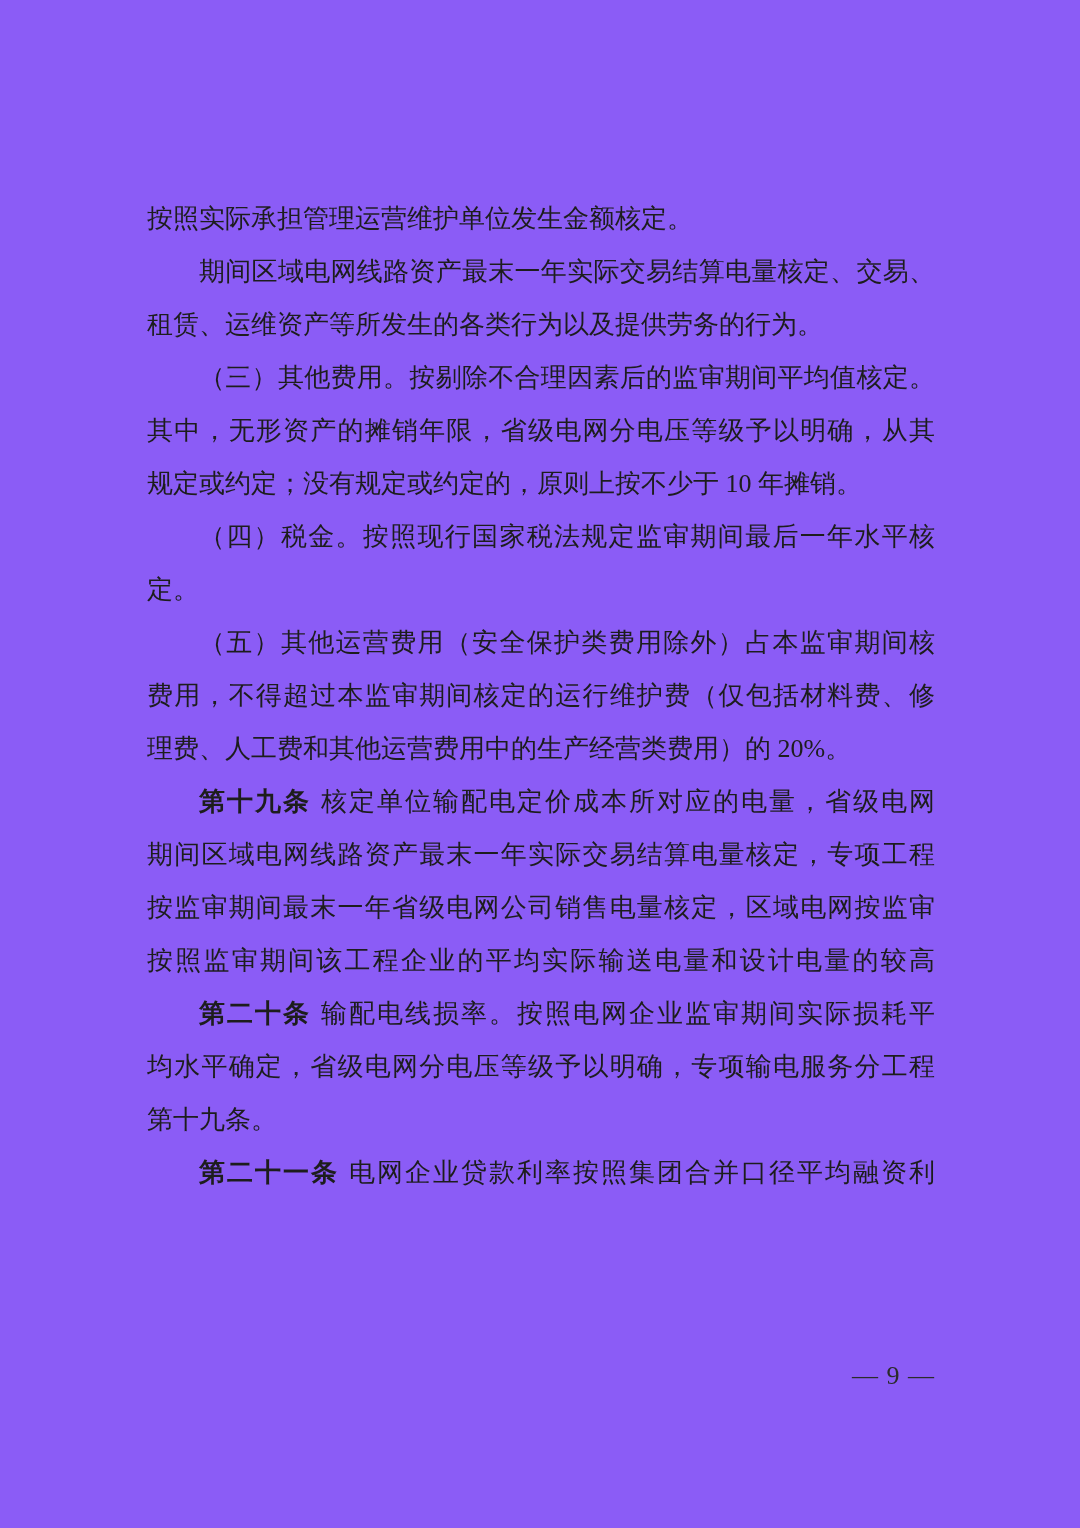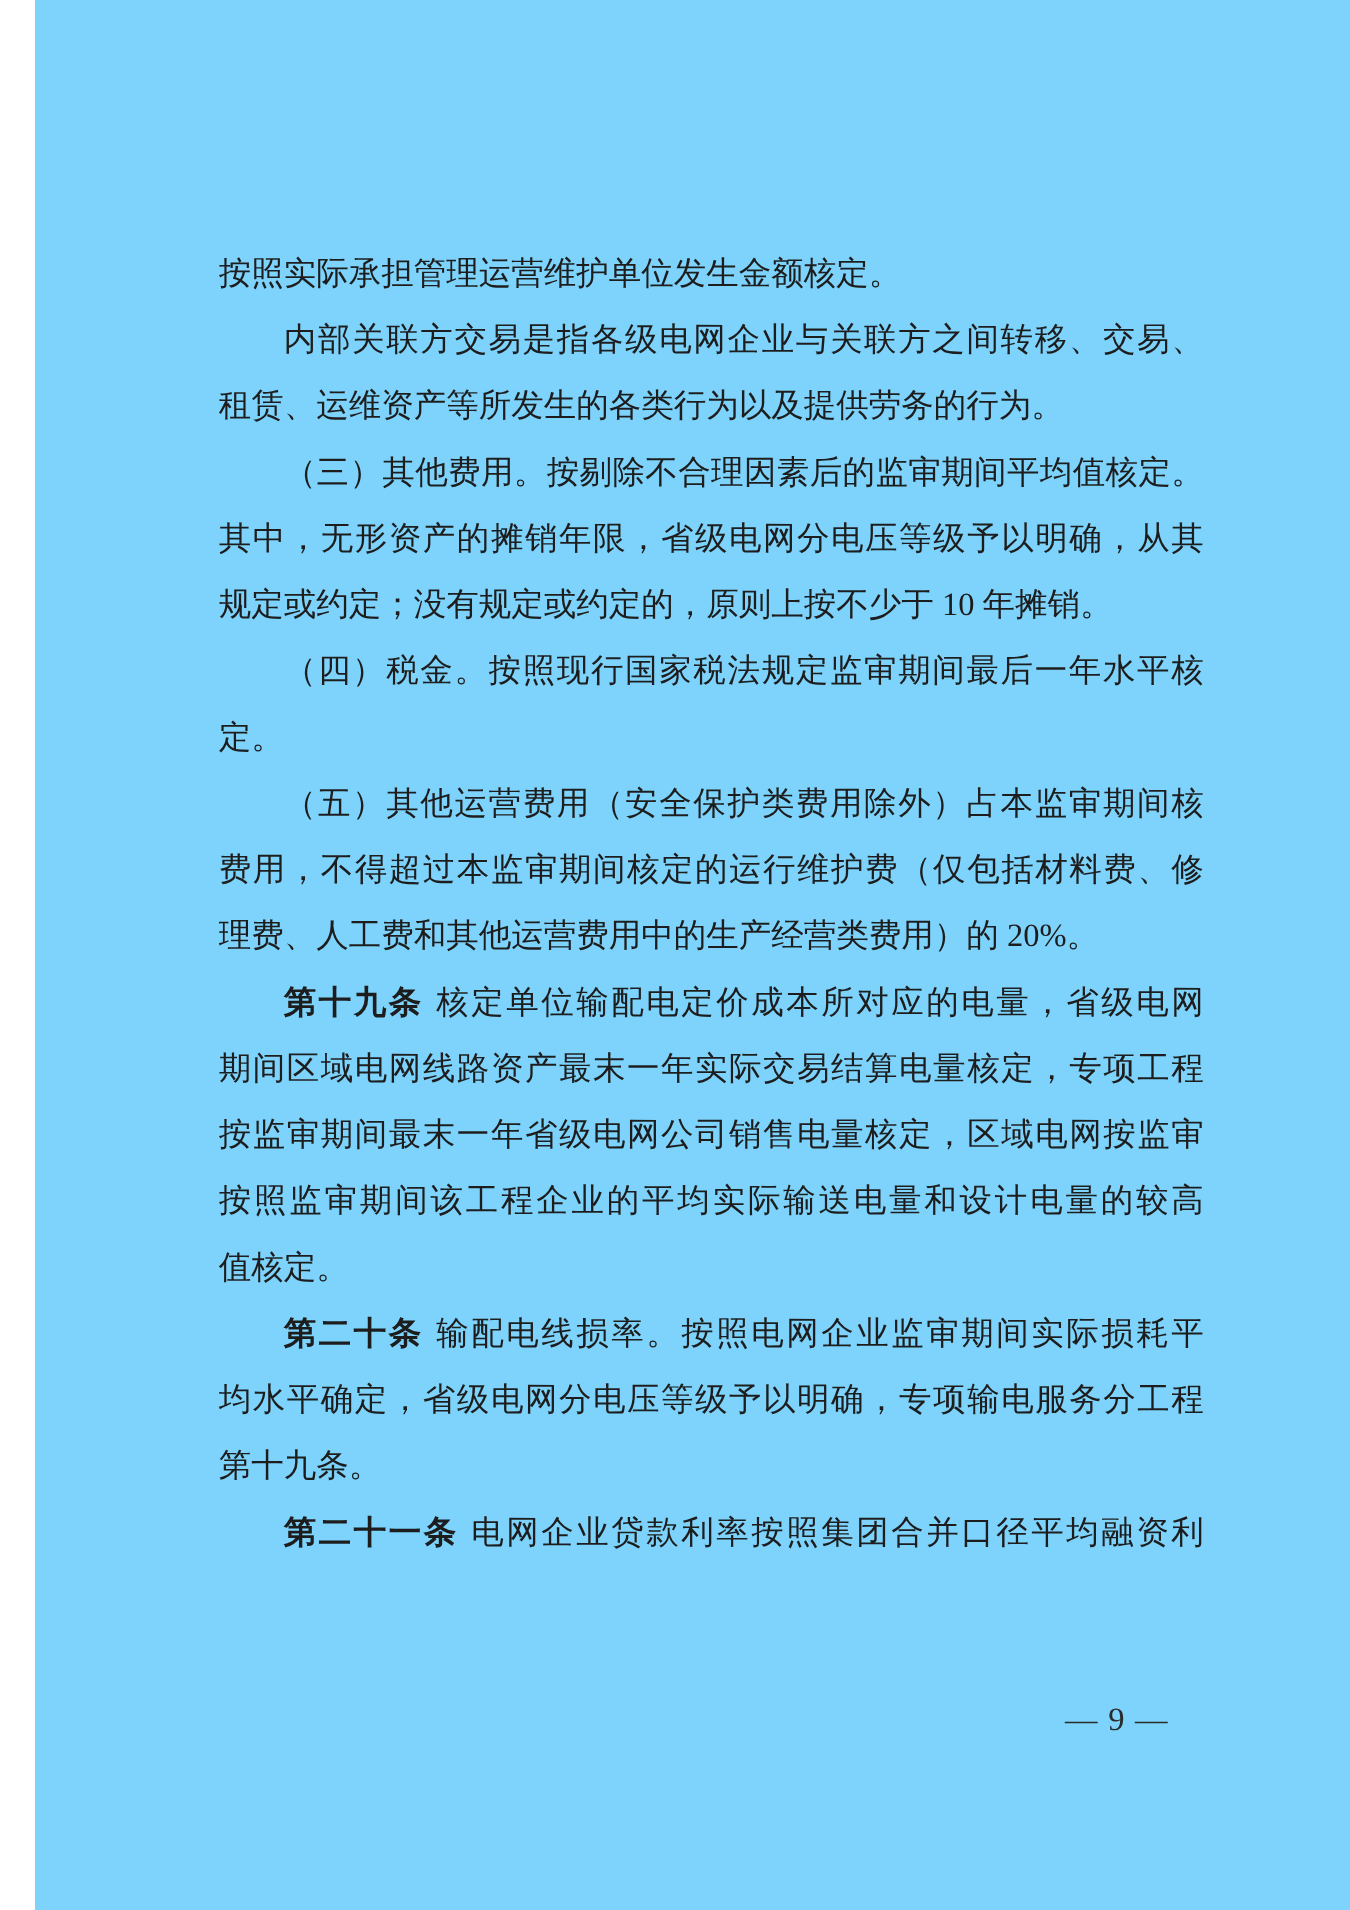--- a/index.html
+++ b/index.html
@@ -8,22 +8,21 @@
     height: 1528px;
     background: #ffffff;
     position: relative;
     font-family: "Liberation Serif", "DejaVu Serif", serif;
     color: #1d1d1d;
     overflow: hidden;
   }
   .page {
     position: absolute;
     inset: 0;
-    background: #7dd3fc;
-    margin-left: 28px;
+    background: #8b5cf6;
   }
   .text-block {
     position: absolute;
     left: 147px;
     top: 192px;
     width: 788px;
   }
   .para { margin: 0; }
   .line {
     font-size: 26px;
@@ -55,21 +54,21 @@
 <body>
 
 <div class="page">
   <div class="text-block">
 
     <div class="para">
       <div class="line last">按照实际承担管理运营维护单位发生金额核定。</div>
     </div>
 
     <div class="para">
-      <div class="line indent">内部关联方交易是指各级电网企业与关联方之间转移、交易、</div>
+      <div class="line indent">期间区域电网线路资产最末一年实际交易结算电量核定、交易、</div>
       <div class="line last">租赁、运维资产等所发生的各类行为以及提供劳务的行为。</div>
     </div>
 
     <div class="para">
       <div class="line indent">（三）其他费用。按剔除不合理因素后的监审期间平均值核定。</div>
       <div class="line">其中，无形资产的摊销年限，省级电网分电压等级予以明确，从其</div>
       <div class="line last">规定或约定；没有规定或约定的，原则上按不少于 10 年摊销。</div>
     </div>
 
     <div class="para">
@@ -83,21 +82,20 @@
       <div class="line last">理费、人工费和其他运营费用中的生产经营类费用）的 20%。</div>
     </div>
 
     <div class="para">
       <div class="line indent">
         <span class="art">第十九条</span><span>核定单位输配电定价成本所对应的电量，省级电网</span>
       </div>
       <div class="line">期间区域电网线路资产最末一年实际交易结算电量核定，专项工程</div>
       <div class="line">按监审期间最末一年省级电网公司销售电量核定，区域电网按监审</div>
       <div class="line">按照监审期间该工程企业的平均实际输送电量和设计电量的较高</div>
-      <div class="line last">值核定。</div>
     </div>
 
     <div class="para">
       <div class="line indent">
         <span class="art">第二十条</span><span>输配电线损率。按照电网企业监审期间实际损耗平</span>
       </div>
       <div class="line">均水平确定，省级电网分电压等级予以明确，专项输电服务分工程</div>
       <div class="line last">第十九条。</div>
     </div>
 

